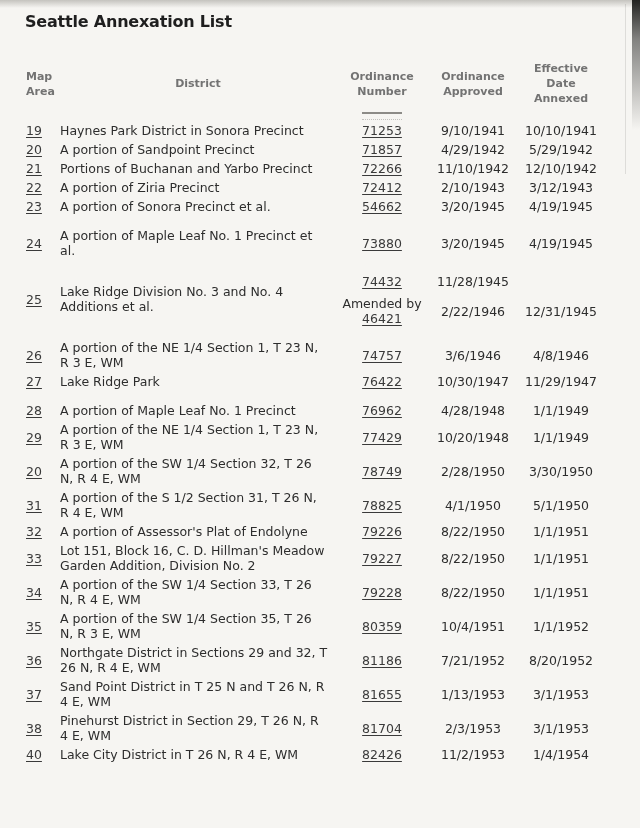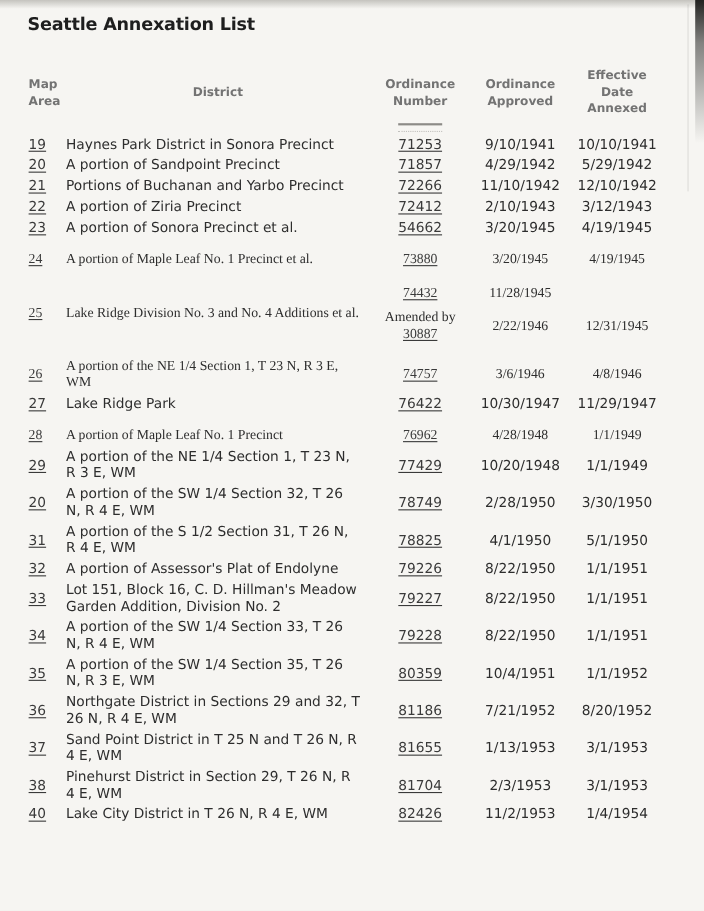--- a/index.html
+++ b/index.html
@@ -35,21 +35,21 @@
     font-size:11px;font-weight:bold;line-height:15px;color:#737373;
     padding:0 0 6px 0;vertical-align:middle;
   }
   th.c-map{text-align:left;padding-right:2px;}
   th.c-district,th.c-ord,th.c-approved,th.c-effective{text-align:center;}
 
   td{font-size:12.5px;line-height:15px;vertical-align:middle;padding:2px 0;}
   td.c-map{}
   td.c-district{text-align:left;padding-right:8px;}
   td.c-ord,td.c-approved,td.c-effective{text-align:center;white-space:nowrap;}
-  tr.gap>td{padding-top:12px;font-family:Liberation Serif, serif;}
+  tr.gap>td{padding-top:12px;}
 
   .u{text-decoration:underline;text-underline-offset:2px;color:var(--link-text);}
 
   
   tr.artifact-row td{padding:0 0 1px 0;height:8px;}
   .strike-artifact{
     width:40px;height:5px;margin:0 auto;opacity:.65;
     border-top:2px solid #55534f;border-bottom:1px dotted rgba(70,68,64,.45);
   }
 
@@ -153,21 +153,21 @@
                 <tr>
                   <td class="c-ord">
                     <div class="u">74432</div>
                   </td>
                   <td class="c-approved">11/28/1945</td>
                   <td class="c-effective"></td>
                 </tr>
                 <tr class="sub2">
                   <td class="c-ord">
                     <div class="amend-note">Amended by</div>
-                    <div class="u">30887</div>
+                    <div class="u">46421</div>
                   </td>
                   <td class="c-approved">2/22/1946</td>
                   <td class="c-effective">12/31/1945</td>
                 </tr>
               </tbody>
             </table>
           </td>
         </tr>
         <tr class="gap">
           <td class="c-map"><span class="u">26</span></td>

